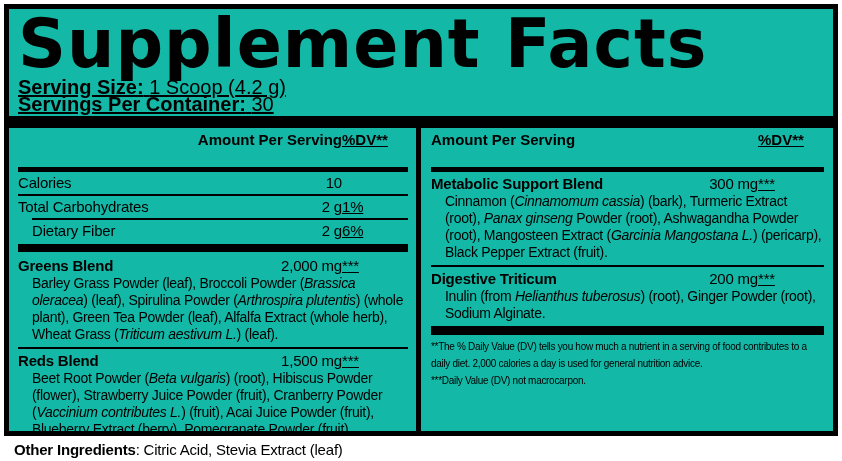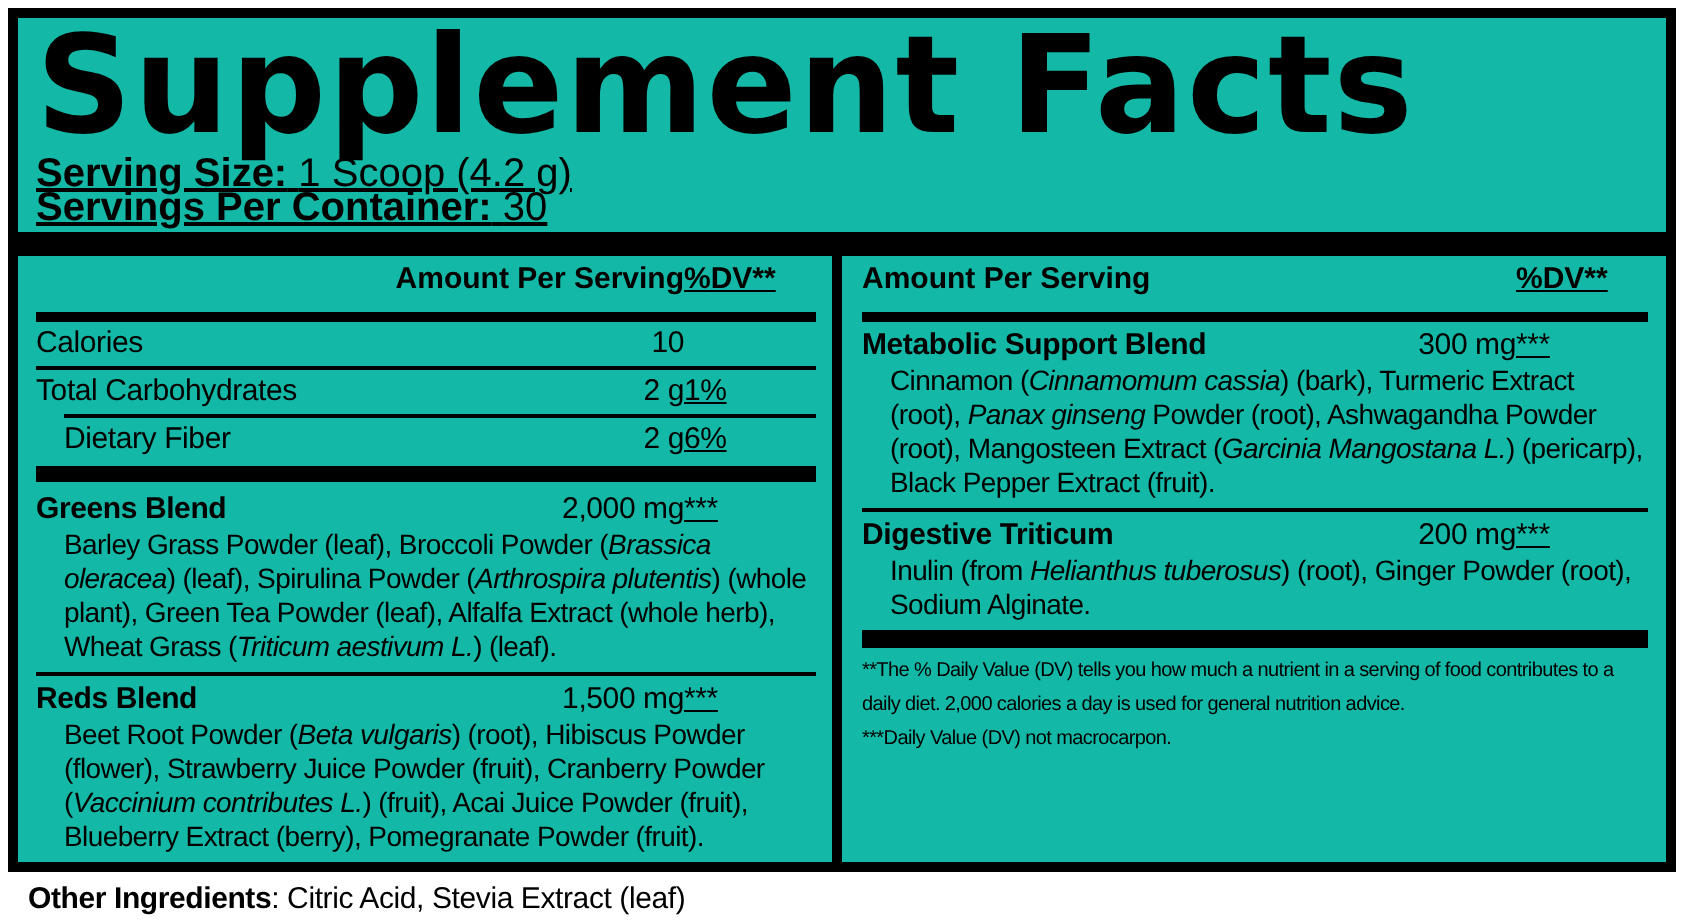--- a/index.html
+++ b/index.html
@@ -16,21 +16,21 @@
   }
   .serving-block { margin-top:6px; }
   .serving-line { font-size:20px; line-height:17px; font-weight:bold;text-decoration:underline; }
   .serving-line .val { font-weight:normal; }
   .bar-full { height:12px; background:#000; margin:3px -9px 0; }
   .cols { display:flex; margin:0 -9px; align-items:stretch; }
   .col { width:50%; }
   .col-left  { border-right:5px solid #000; padding:0 8px 0 9px; }
   .col-right { padding:0 9px 0 10px; }
   .hdr-row { display:flex; align-items:baseline; font-weight:bold; font-size:15px;
-             padding:3px 0 8px; }
+             padding:3px 0 19px; }
   .hdr-row .name { flex:1; }
   .rule-thick { border-top:5px solid #000; }
   .sep { border-top:2px solid #000; }
   .sep.indent { margin-left:14px; }
   .nrow { display:flex; align-items:baseline; font-size:15px; padding:2px 0 3px;
           letter-spacing:-0.2px; }
   .nrow .name { flex:1; }
   .nrow .name.indent { padding-left:14px; }
   .amt { text-align:right; }
   .dv  { width:66px; text-align:left;text-decoration:underline; }

